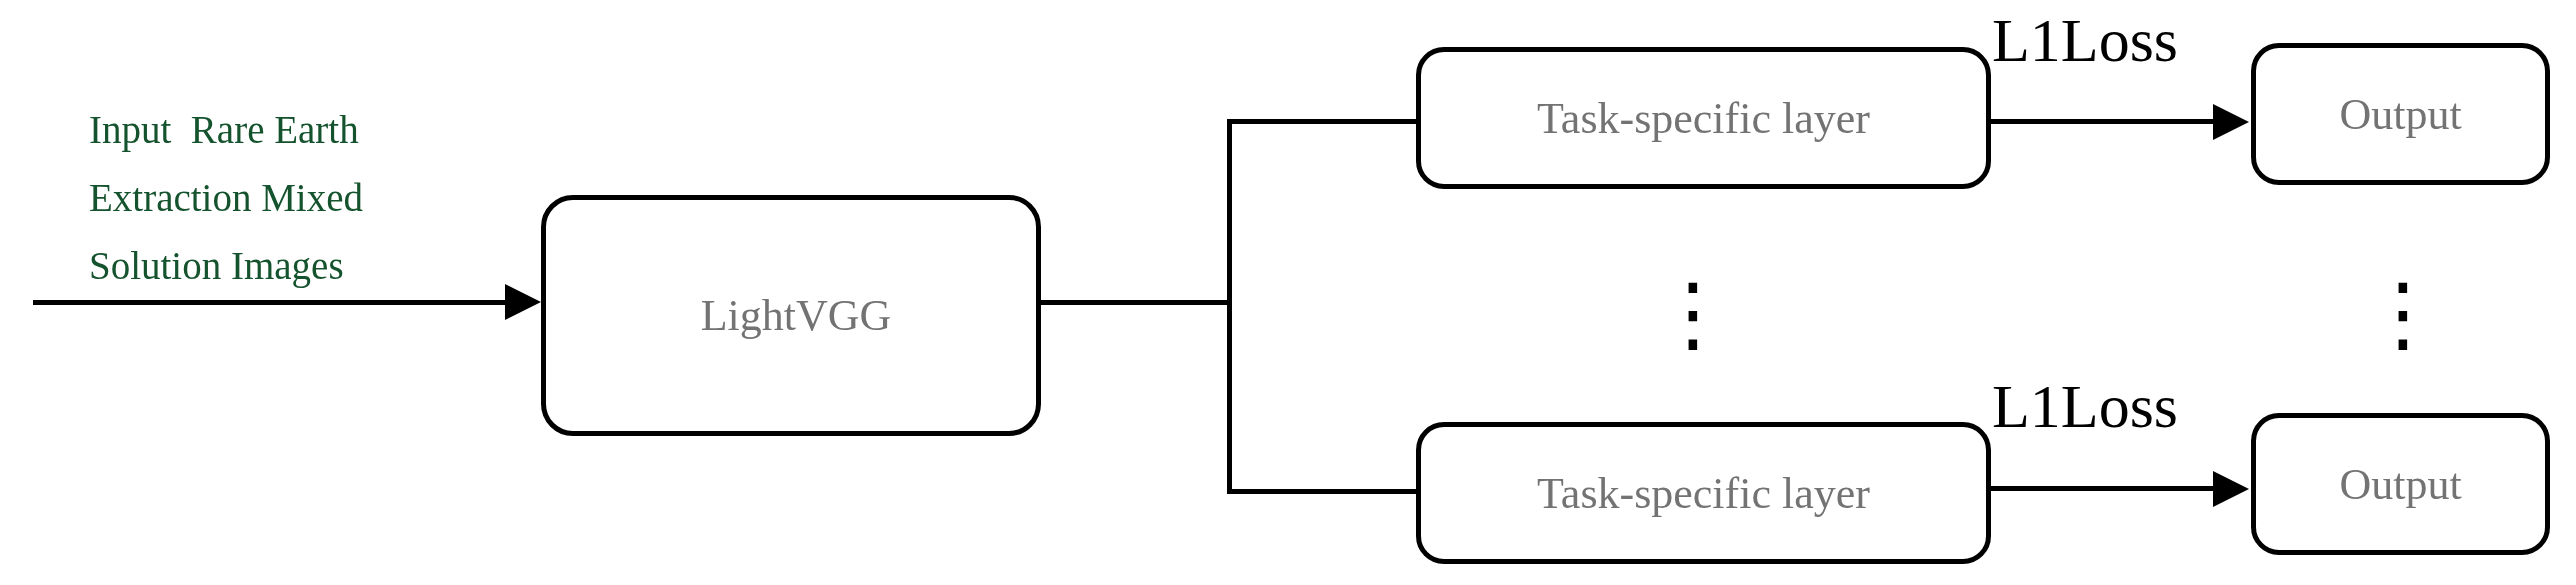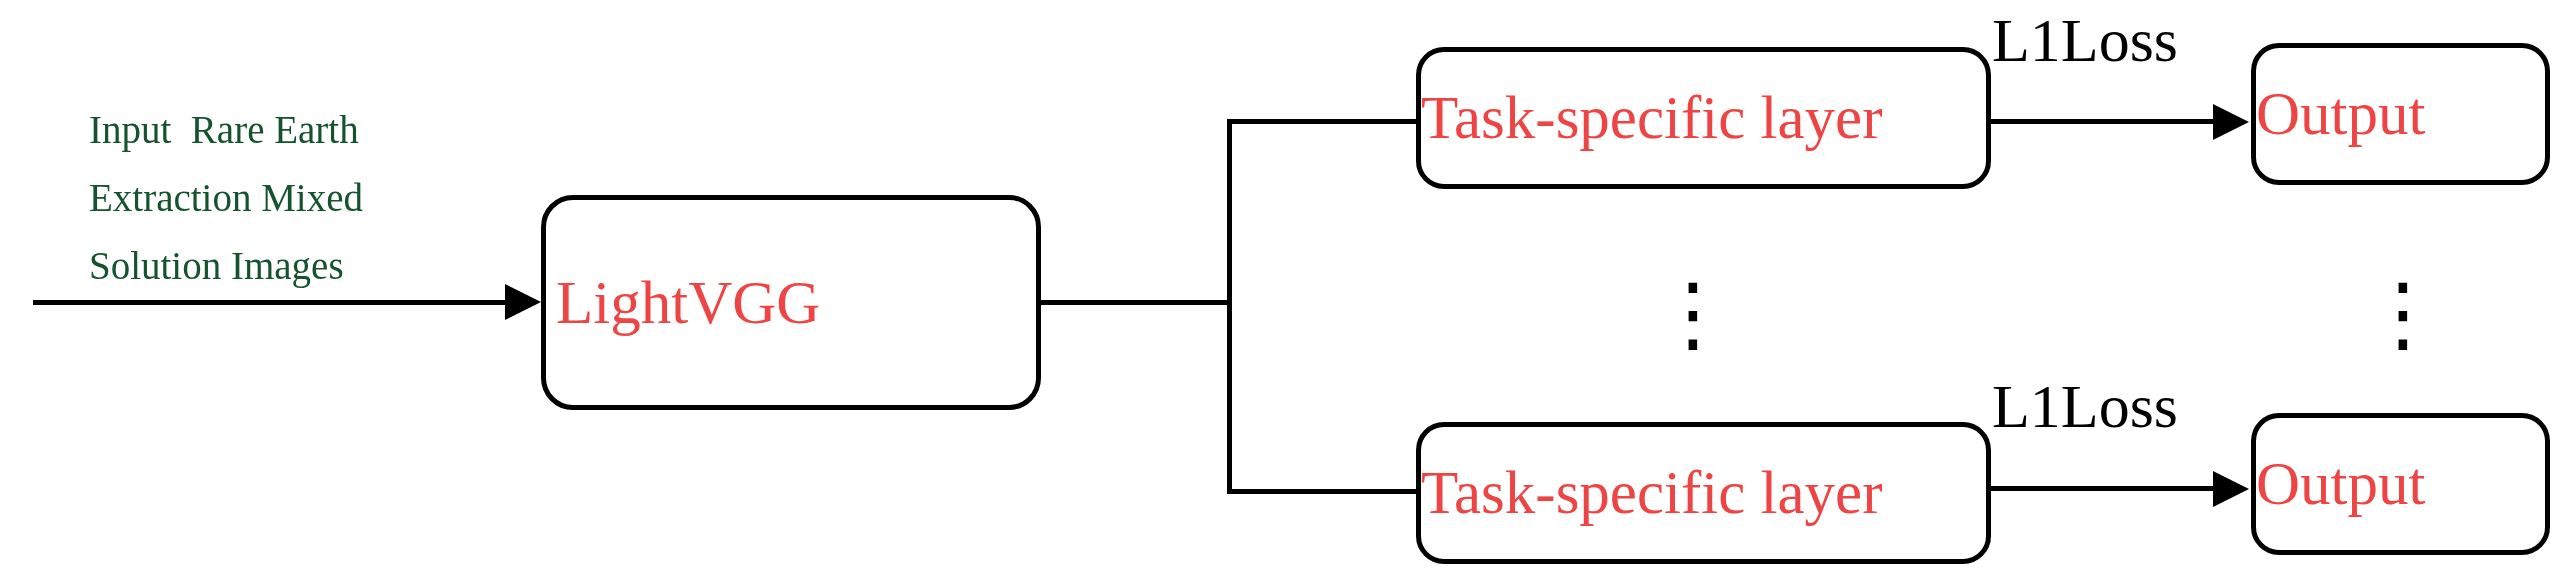--- a/index.html
+++ b/index.html
@@ -34,24 +34,25 @@
   .l1loss-bottom { left: 1992px; top: 372px; }
   
   .node {
     position: absolute;
     box-sizing: border-box;
     border: 5.5px solid #000000;
     border-radius: 32px;
     background: #ffffff;
     display: flex;
     align-items: center;
-    font-size: 61px;
-    color: #ef4444;
+    justify-content: center;
+    font-size: 44px;
+    color: #737373;
   }
-  .lightvgg      { left: 541px;  top: 195px; width: 500px; height: 215px; padding-left: 10px; }
+  .lightvgg      { left: 541px;  top: 195px; width: 500px; height: 241px; padding-left: 10px; }
   .task-top      { left: 1416px; top: 47px;  width: 575px; height: 142px; border-radius: 28px; }
   .task-bottom   { left: 1416px; top: 422px; width: 575px; height: 142px; border-radius: 28px; }
   .output-top    { left: 2251px; top: 43px;  width: 299px; height: 142px; border-radius: 28px; }
   .output-bottom { left: 2251px; top: 413px; width: 299px; height: 142px; border-radius: 28px; }
   
   .line { position: absolute; background: #000000; }
   .input-arrow-line  { left: 33px;   top: 300px; width: 472px; height: 4.8px; }
   .connector-mid     { left: 1039px; top: 300px; width: 192px; height: 4.8px; }
   .fork-vertical     { left: 1227px; top: 119px; width: 4.8px;  height: 375px; }
   .branch-top        { left: 1230px; top: 119px; width: 187px; height: 4.8px; }

